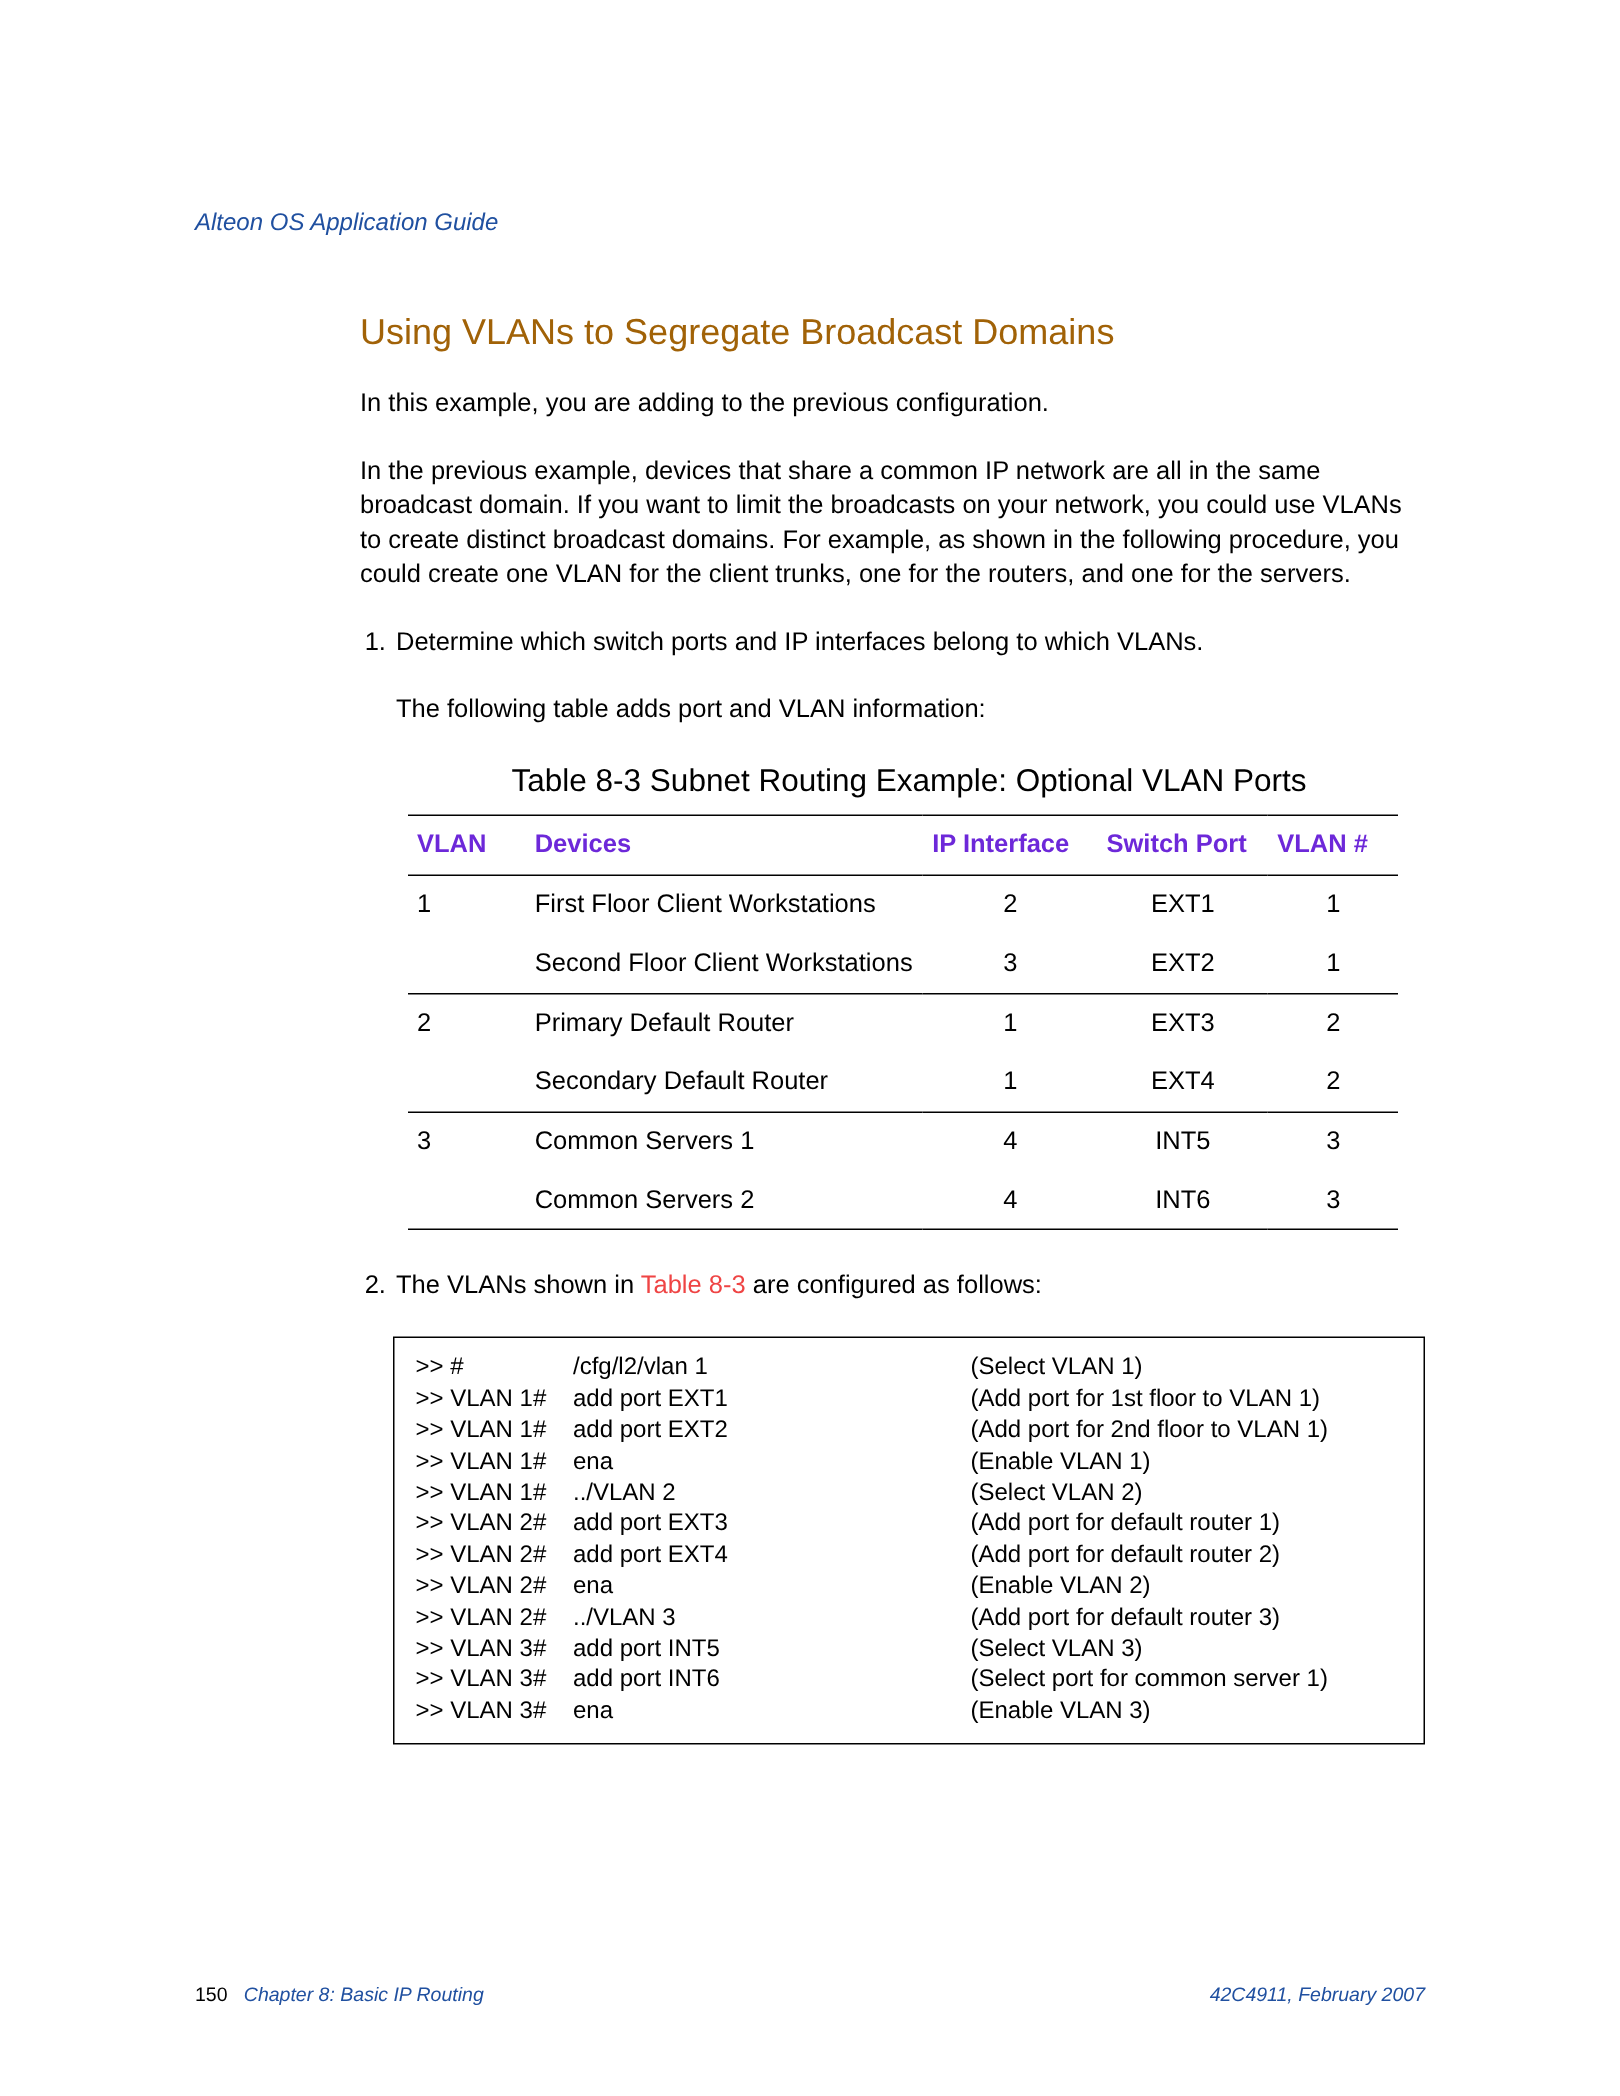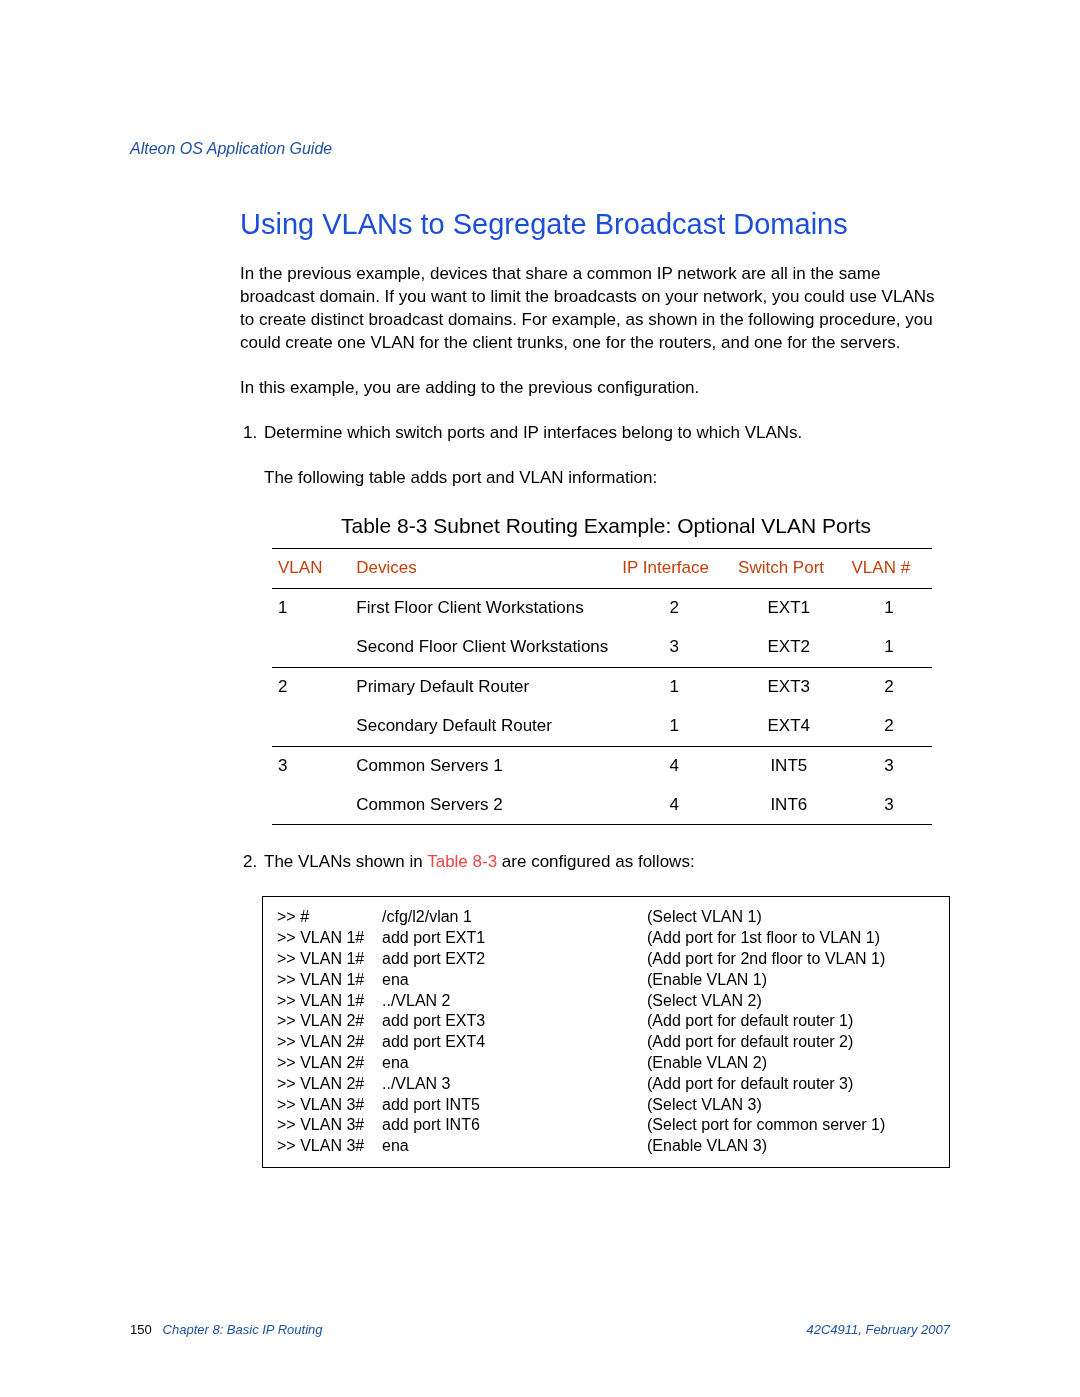--- a/index.html
+++ b/index.html
@@ -22,22 +22,22 @@
   .header {
     color: #2050a0;
     font-size: 16px;
     font-style: italic;
     margin-bottom: 50px;
   }
   .body {
     margin-left: 110px;
   }
   .section-heading {
-    color: #1d4ed8;
-    font-size: 29px;
+    color: #a16207;
+    font-size: 24px;
     font-weight: 400;
     margin-bottom: 22px;
   }
   p {
     font-size: 17px;
     line-height: 1.35;
     margin: 0 0 22px 0;
   }
   ol.steps {
     list-style-position: outside;
@@ -58,22 +58,22 @@
     margin: 14px 0 8px 0;
   }
   table.data {
     border-collapse: collapse;
     width: 96%;
     margin-left: 10px;
     font-size: 17px;
   }
   table.data th {
     text-align: left;
-    color: #c2410c;
-    font-weight: 400;
+    color: #6d28d9;
+    font-weight: 700;
     border-top: 1px solid #000;
     border-bottom: 1px solid #000;
     padding: 8px 6px;
   }
   table.data td {
     padding: 8px 6px;
     vertical-align: top;
   }
   table.data tbody tr.group-sep td {
     border-top: 1px solid #000;
@@ -124,22 +124,22 @@
 <div class="page">
 
   <div class="header">
     <span>Alteon OS Application Guide</span>
   </div>
 
   <div class="body">
 
     <div class="section-heading">Using VLANs to Segregate Broadcast Domains</div>
 
+    <p>In this example, you are adding to the previous configuration.</p>
     <p>In the previous example, devices that share a common IP network are all in the same broadcast domain. If you want to limit the broadcasts on your network, you could use VLANs to create distinct broadcast domains. For example, as shown in the following procedure, you could create one VLAN for the client trunks, one for the routers, and one for the servers.</p>
-    <p>In this example, you are adding to the previous configuration.</p>
 
     <ol class="steps">
       <li>
         <p>Determine which switch ports and IP interfaces belong to which VLANs.</p>
         <p>The following table adds port and VLAN information:</p>
 
         <div class="table-caption">Table 8-3  Subnet Routing Example: Optional VLAN Ports</div>
 
         <table class="data">
           <thead>

